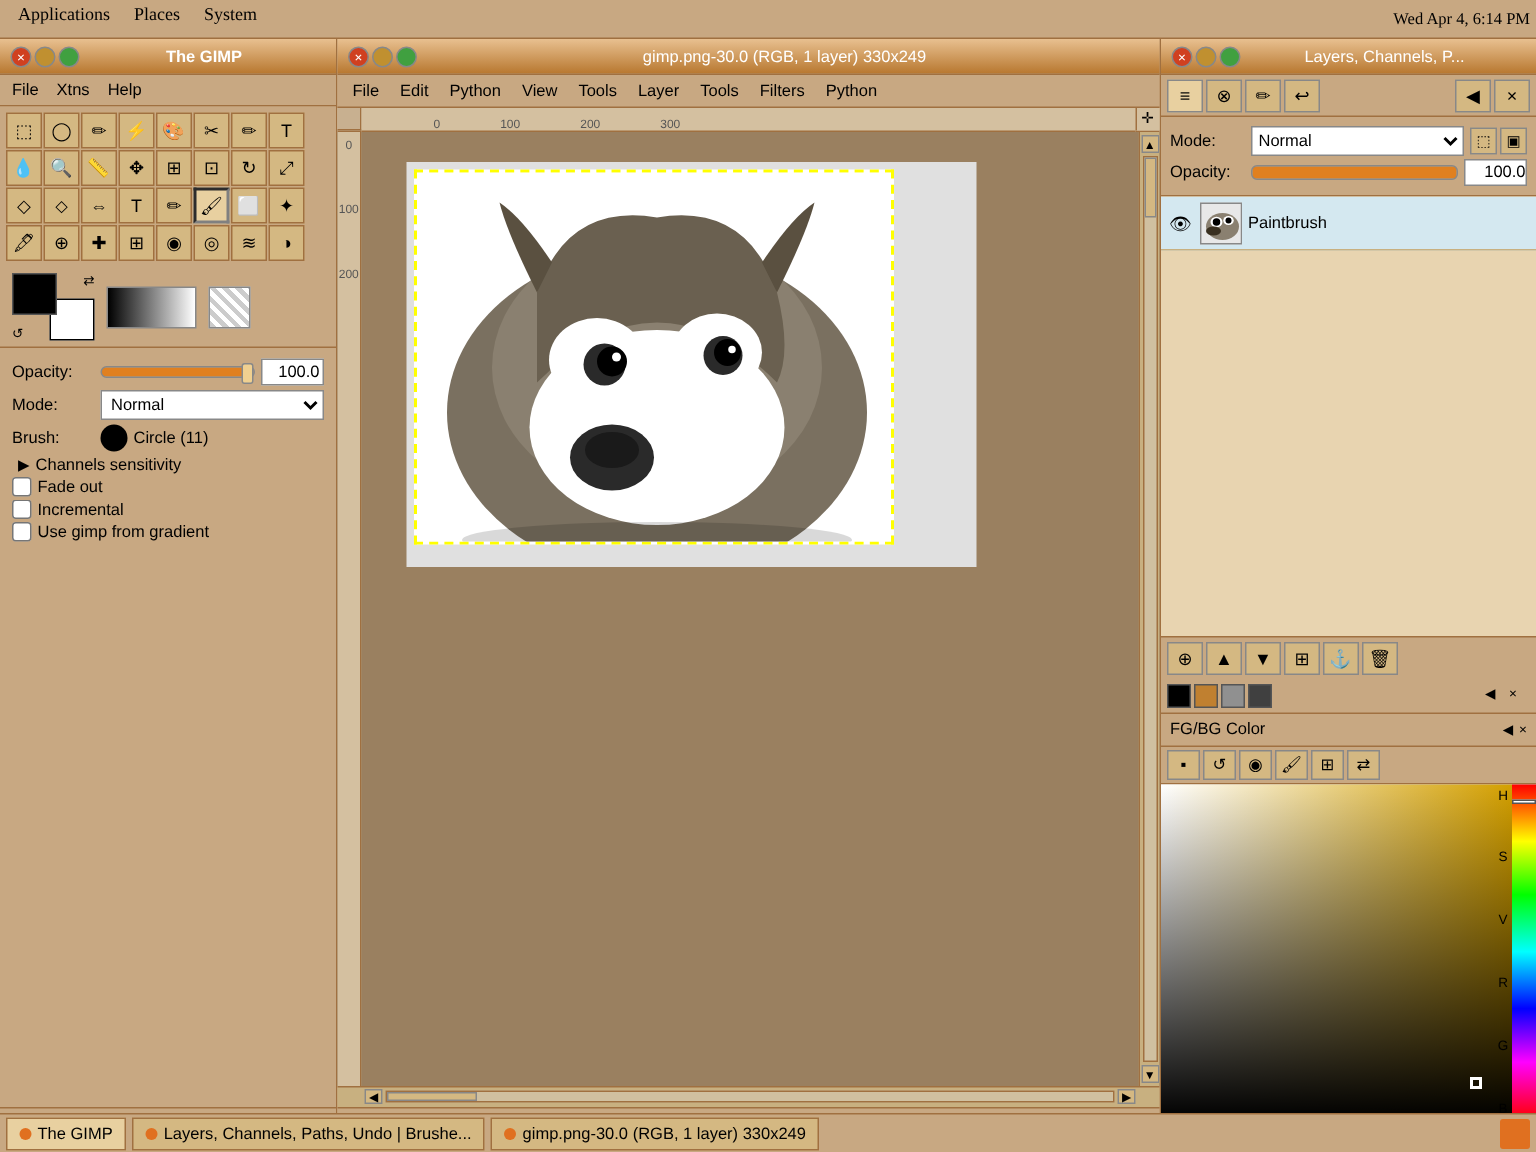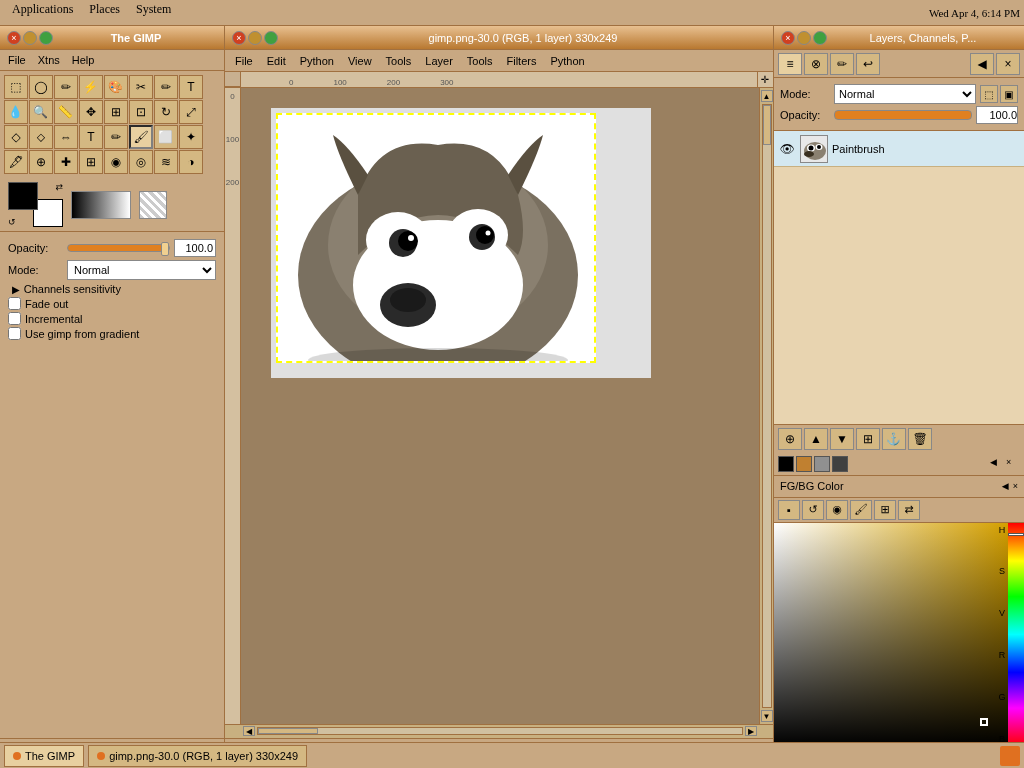--- a/index.html
+++ b/index.html
@@ -682,20 +682,25 @@
         <div class="slider-track">
           <div class="slider-thumb"></div>
         </div>
         <input class="num-input" value="100.0" style="">
       </div>
       <div class="option-row">
         <span class="option-label">Mode:</span>
         <select class="select-box" style="flex:1;">
           <option>Normal</option>
         </select>
+      </div>
+      <div class="option-row">
+        <span class="option-label">Brush:</span>
+        <div class="brush-preview"></div>
+        <span class="brush-label">Circle (11)</span>
       </div>
       <div class="pressure-row">
         <span class="collapse-arrow">▶</span>
         <span>Channels sensitivity</span>
       </div>
       <div class="checkbox-row">
         <input type="checkbox" style="">
         <span>Fade out</span>
       </div>
       <div class="checkbox-row">
@@ -972,17 +977,21 @@
 
 </div>
 
 <div class="taskbar-bottom">
   <div class="taskbar-item active">
     <div class="taskbar-indicator" style="background:#e07020;"></div>
     <span>The GIMP</span>
   </div>
   <div class="taskbar-item">
     <div class="taskbar-indicator" style="background:#e07020;"></div>
+    <span>Layers, Channels, Paths, Undo | Brushe...</span>
+  </div>
+  <div class="taskbar-item">
+    <div class="taskbar-indicator" style="background:#e07020;"></div>
     <span>gimp.png-30.0 (RGB, 1 layer) 330x249</span>
   </div>
   <span style="flex:1;"></span>
   <div style="width:20px;height:20px;background:#e07020;border-radius:2px;cursor:pointer;"></div>
 </div>
 
 </body></html>

